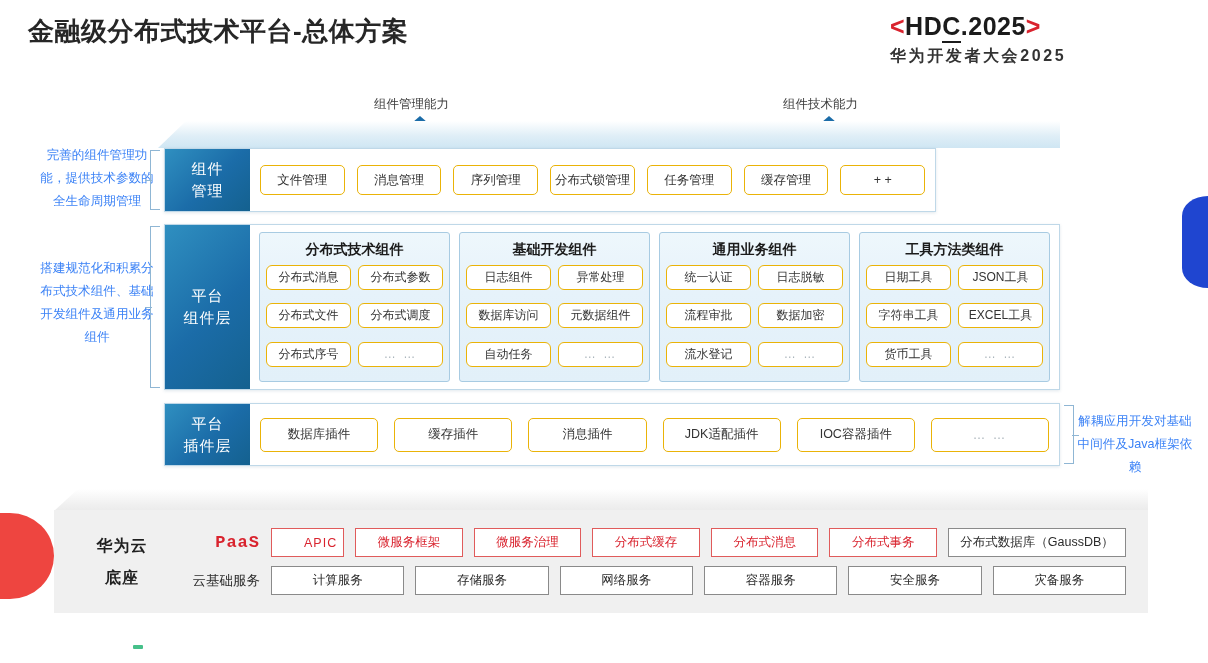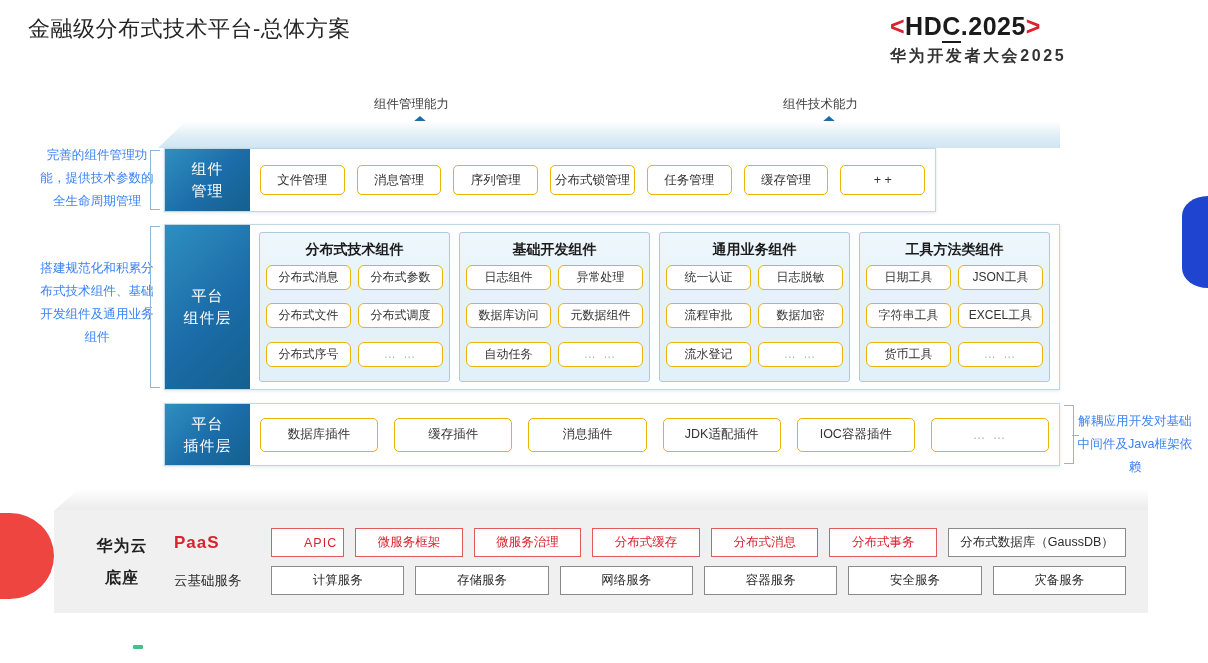--- a/index.html
+++ b/index.html
@@ -6,21 +6,21 @@
   body {
     width:1208px; height:663px; position:relative; overflow:hidden;
     background:#ffffff;
     font-family:"Liberation Sans","DejaVu Sans",sans-serif;
     color:#2b2b2b;
   }
 
   
   .page-title{
     position:absolute; left:28px; top:14px;
-    font-size:22px; font-weight:normal; letter-spacing:.5px; color:#262626;
+    font-size:26px; font-weight:bold; letter-spacing:.5px; color:#262626;
   }
   .hdc-logo{
     position:absolute; right:18px; top:14px; width:300px;
   }
   .hdc-main{
     font-size:25px; font-weight:bold; letter-spacing:.5px; color:#1b1b1b;
     white-space:nowrap; line-height:1;
   }
   .hdc-main .brk{ color:#d9232e; font-weight:bold; }
   .hdc-main .uline{ border-bottom:2px solid #1b1b1b; padding-bottom:1px; }
@@ -145,21 +145,21 @@
   .base-inner{
     position:absolute; inset:0; display:flex; align-items:center; padding:0 22px;
   }
   .base-title{
     width:92px; flex:0 0 92px; text-align:center; font-size:16px; font-weight:bold;
     color:#1f1f1f; line-height:2.0; letter-spacing:1px;
   }
   .base-rows{ flex:1; display:flex; flex-direction:column; gap:9px; padding-left:6px;}
   .base-line{ display:flex; align-items:center; gap:11px; }
   .base-line-label{
-    width:86px; flex:0 0 86px; text-align:left; font-size:14px; white-space:nowrap;
+    width:86px; flex:0 0 86px; text-align:right; font-size:14px; white-space:nowrap;font-family:Liberation Mono, monospace;
   }
   .base-line-label.paas{ color:#d9232e; font-weight:bold; font-size:17px; letter-spacing:1px;}
   .base-line-label.cloud{ color:#2b2b2b; font-size:13.5px; }
   .bchip{
     height:29px; display:flex; align-items:center; justify-content:center;
     font-size:12.5px; background:#ffffff; white-space:nowrap; padding:0 6px;
   }
   .bchip.red{ border:1.5px solid #e05b5b; color:#d9232e; }
   .bchip.gray{ border:1.5px solid #8a8a8a; color:#2b2b2b; }
 

